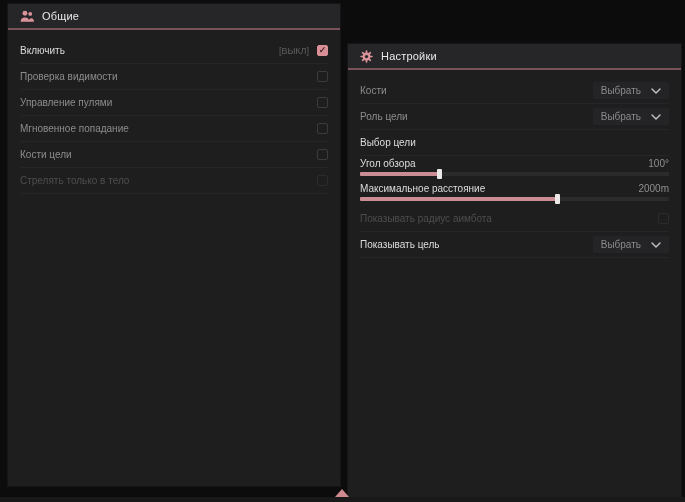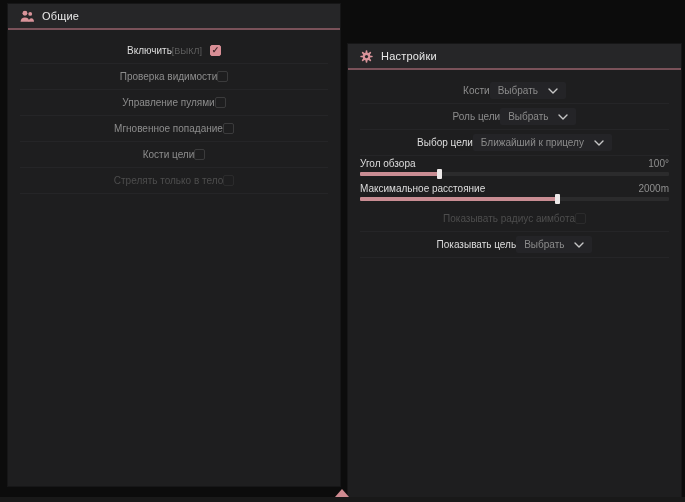--- a/index.html
+++ b/index.html
@@ -14,21 +14,21 @@
   .panel.left{left:8px;width:332px;}
   .panel.right{left:348px;width:333px;margin-top:40px;}
   .panel-header{
     height:24px;background:#262628;display:flex;align-items:center;
     padding:0 12px;gap:8px;flex:0 0 auto;
   }
   .panel-title{font-size:11px;font-weight:normal;color:#e9e9e9;letter-spacing:.2px;}
   .panel-underline{height:2px;background:#7a525a;flex:0 0 auto;}
   .panel-body{padding:8px 12px 0 12px;flex:1 1 auto;}
   .row{
-    display:flex;align-items:center;justify-content:center;
+    display:flex;align-items:center;justify-content:space-between;
     height:25px;border-bottom:1px solid #252527;
   }
   .row.type-slider{flex-direction:column;align-items:stretch;justify-content:flex-start;height:24px;padding-top:1px;border-bottom:none;}
   .label{font-size:10px;color:#8d8d8d;white-space:nowrap;}
   .state-bright > .label, .state-bright .slider-top .label{color:#dddddd;}
   .state-disabled > .label{color:#4d4d4d;}
   .state-disabled .checkbox{opacity:.45;}
   .rightside{display:flex;align-items:center;gap:8px;}
   .hotkey{font-size:9px;color:#5f5f5f;}
   .checkbox{
@@ -160,28 +160,20 @@
             <span class="sel-value">Выбрать</span>
             <span class="chev">
               <svg width="10" height="6" viewBox="0 0 10 6">
                 <path d="M1 1l4 4 4-4" fill="none" stroke="#c6c6c6" stroke-width="1.4" stroke-linecap="round" stroke-linejoin="round"></path>
               </svg>
             </span>
           </span>
         </div>
         <div class="row state-bright type-select">
           <span class="label">Выбор цели</span>
-          <span class="select">
-            <span class="sel-value">Ближайший к прицелу</span>
-            <span class="chev">
-              <svg width="10" height="6" viewBox="0 0 10 6">
-                <path d="M1 1l4 4 4-4" fill="none" stroke="#c6c6c6" stroke-width="1.4" stroke-linecap="round" stroke-linejoin="round"></path>
-              </svg>
-            </span>
-          </span>
         </div>
         <div class="row state-bright type-slider">
           <div class="slider-top">
             <span class="label">Угол обзора</span>
             <span class="value">100°</span>
           </div>
           <div class="track">
             <div class="fill" style="width:26%"></div>
             <div class="thumb" style="left:calc(26% - 3px)"></div>
           </div>

